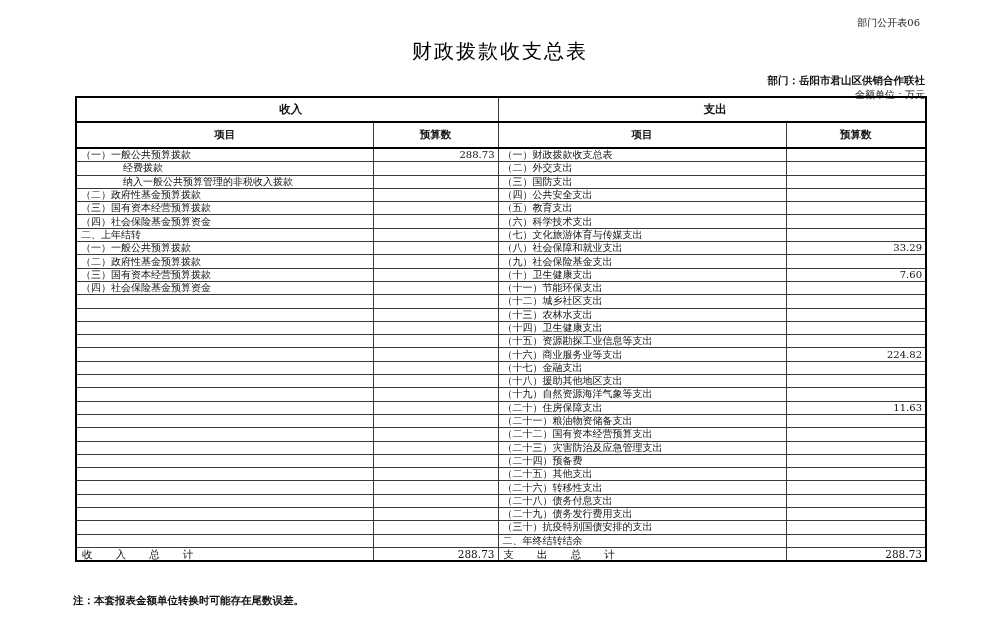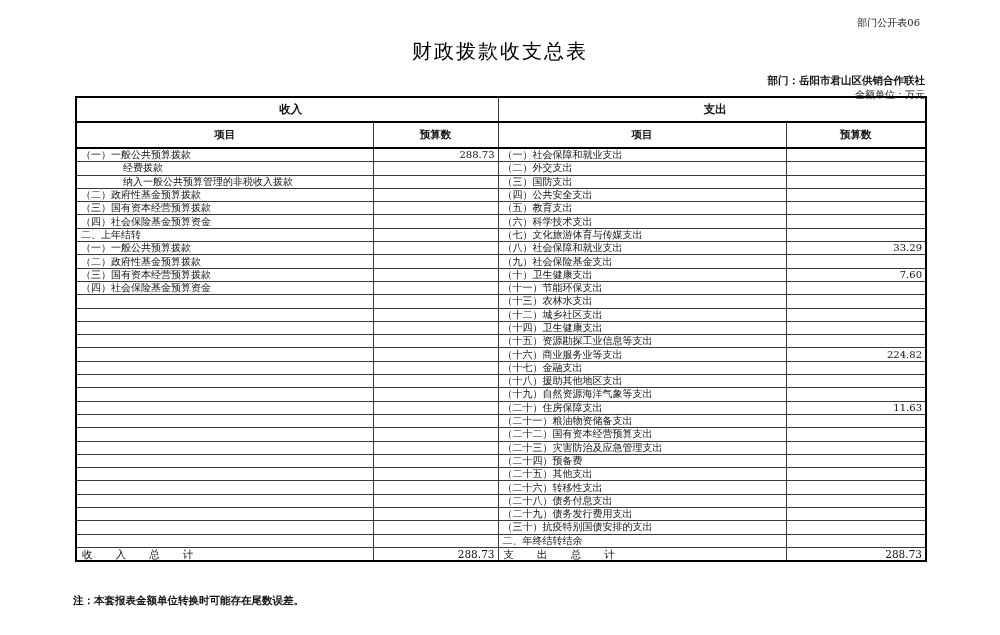--- a/index.html
+++ b/index.html
@@ -97,21 +97,21 @@
         <th class="colhead">项目</th>
         <th class="colhead">预算数</th>
         <th class="colhead">项目</th>
         <th class="colhead">预算数</th>
       </tr>
     </thead>
     <tbody id="table-body">
         <tr>
           <td class="item">（一）一般公共预算拨款</td>
           <td class="val">288.73</td>
-          <td class="item">（一）社会保障和就业支出</td>
+          <td class="item">（一）财政拨款收支总表</td>
           <td class="val"></td>
         </tr>
         <tr>
           <td class="item indent">经费拨款</td>
           <td class="val"></td>
           <td class="item">（二）外交支出</td>
           <td class="val"></td>
         </tr>
         <tr>
           <td class="item indent">纳入一般公共预算管理的非税收入拨款</td>
@@ -163,27 +163,27 @@
         </tr>
         <tr>
           <td class="item">（四）社会保险基金预算资金</td>
           <td class="val"></td>
           <td class="item">（十一）节能环保支出</td>
           <td class="val"></td>
         </tr>
         <tr>
           <td class="item"></td>
           <td class="val"></td>
+          <td class="item">（十二）城乡社区支出</td>
+          <td class="val"></td>
+        </tr>
+        <tr>
+          <td class="item"></td>
+          <td class="val"></td>
           <td class="item">（十三）农林水支出</td>
-          <td class="val"></td>
-        </tr>
-        <tr>
-          <td class="item"></td>
-          <td class="val"></td>
-          <td class="item">（十二）城乡社区支出</td>
           <td class="val"></td>
         </tr>
         <tr>
           <td class="item"></td>
           <td class="val"></td>
           <td class="item">（十四）卫生健康支出</td>
           <td class="val"></td>
         </tr>
         <tr>
           <td class="item"></td>

